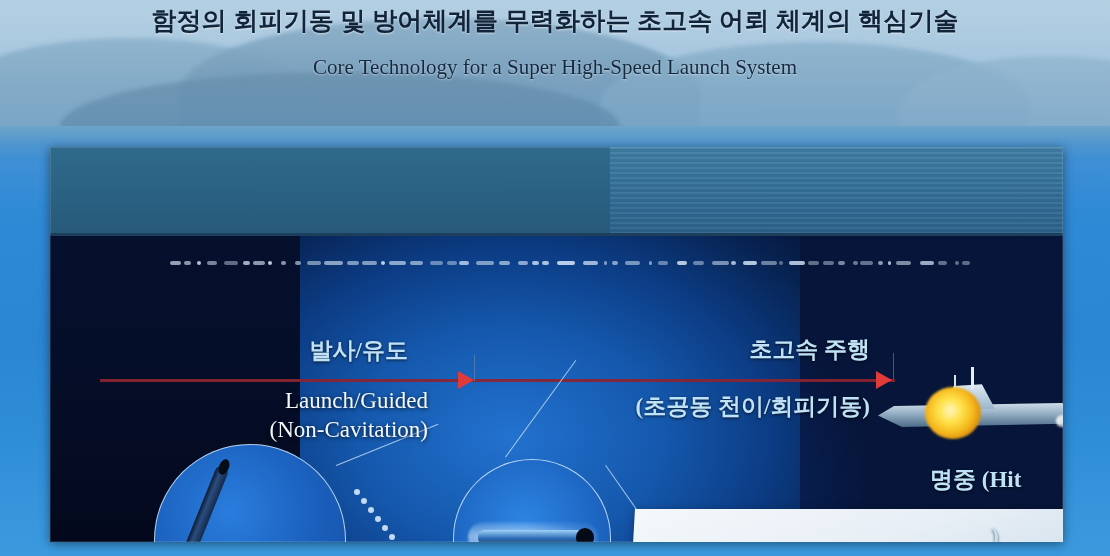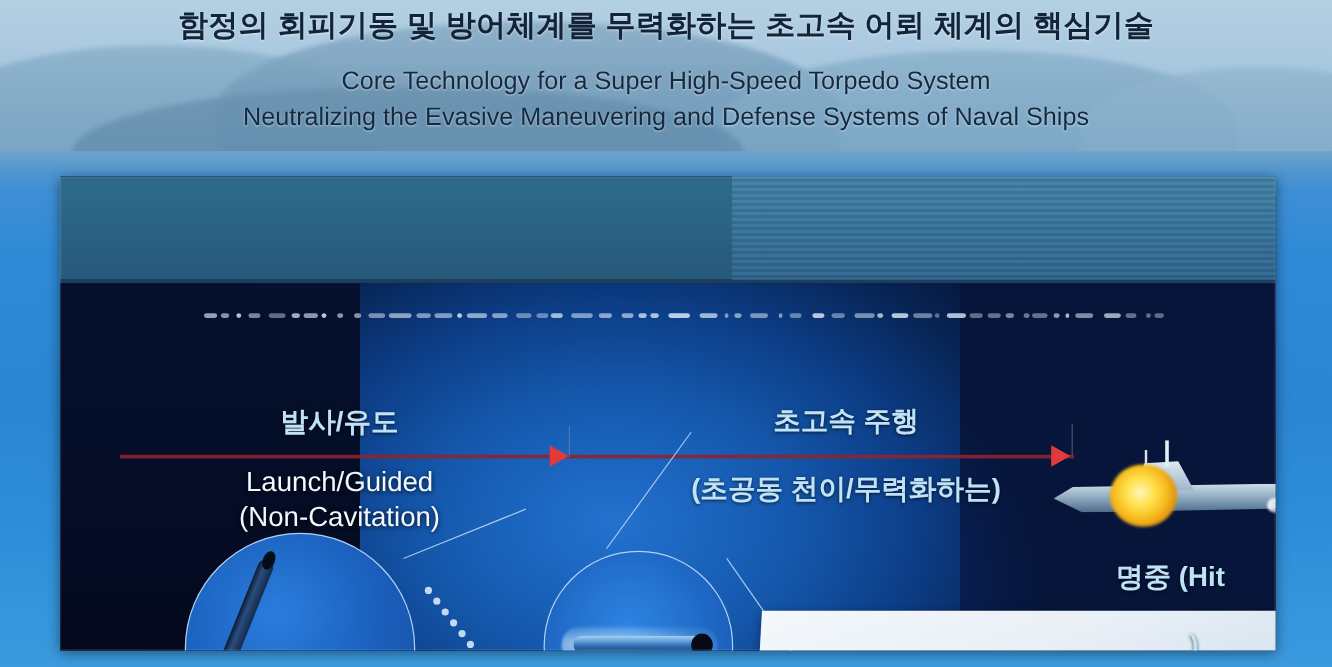--- a/index.html
+++ b/index.html
@@ -1,20 +1,21 @@
 <!DOCTYPE html>
 <html><head>
 <meta charset="utf-8">
 <style>
   html,body{margin:0;padding:0;background:#000;}
   body{font-family:"Liberation Sans","DejaVu Sans",sans-serif;}
 
   #stage{
     position:relative;width:1110px;height:556px;overflow:hidden;
     background:linear-gradient(180deg,#9fc4e0 0%,#79a9d2 10%,#4a93d4 22%,#2f8ad6 38%,#2a85d2 60%,#2f8ed8 80%,#3b9ade 100%);
+    font-family:Liberation Serif, serif;
   }
 
   
   #backdrop{position:absolute;left:0;top:0;width:1110px;height:160px;overflow:hidden;}
   #bd-sky{position:absolute;inset:0;background:linear-gradient(180deg,#b9d2e4 0%,#a6c6de 45%,#8fb9d8 100%);}
   .hill{position:absolute;border-radius:50% 50% 0 0;filter:blur(2px);}
   #bd-haze{position:absolute;left:0;top:0;width:100%;height:100%;
     background:linear-gradient(180deg,rgba(175,205,225,.55) 0%,rgba(150,190,220,.25) 45%,rgba(90,150,200,.35) 100%);}
   #bd-water{position:absolute;left:0;bottom:0;width:100%;height:34px;
     background:linear-gradient(180deg,#6ea4c9 0%,#4e95cf 55%,#3d8ed4 100%);}
@@ -68,21 +69,21 @@
   #trail .seg{position:absolute;top:2px;height:4px;border-radius:3px;background:rgba(225,240,255,.85);}
 
   
   #redline{position:absolute;left:50px;top:232px;width:795px;height:3px;background:#8d2430;opacity:.92;}
   .redarrow{position:absolute;width:0;height:0;border-top:9px solid transparent;border-bottom:9px solid transparent;border-left:16px solid #e03a3a;}
   #redarrow-1{left:408px;top:224px;}
   #redarrow-2{left:826px;top:224px;}
   .tickv{position:absolute;width:1px;height:26px;background:rgba(120,140,170,.55);}
 
   
-  .lbl{position:absolute;text-align:center;line-height:1.24;white-space:pre-line;}
+  .lbl{position:absolute;text-align:right;line-height:1.24;white-space:pre-line;}
   .lbl-ko{color:#bfe2f6;font-weight:bold;font-size:23px;text-shadow:0 1px 3px rgba(0,0,0,.7);}
   .lbl-en{color:#f3f9ff;font-size:23px;text-shadow:0 1px 4px rgba(0,0,0,.85);}
   #lbl-launch-ko{left:108px;top:161px;width:250px;}
   #lbl-launch-en{left:88px;top:240px;width:290px;}
   #lbl-hs-ko{left:490px;top:160px;width:330px;}
   #lbl-hs-en{left:530px;top:281px;width:280px;text-align:center;}
   #lbl-hit-ko{left:880px;top:290px;width:130px;text-align:left;}
 
   
   .mag{position:absolute;border-radius:50%;border:1.5px solid rgba(205,230,250,.85);overflow:hidden;}
@@ -146,22 +147,21 @@
     <div class="hill" style="left:180px;top:18px;width:520px;height:150px;background:#6e95b1;opacity:.9;"></div>
     <div class="hill" style="left:600px;top:42px;width:430px;height:125px;background:#7fa6c0;opacity:.85;"></div>
     <div class="hill" style="left:900px;top:56px;width:300px;height:110px;background:#8db0c8;opacity:.8;"></div>
     <div class="hill" style="left:60px;top:72px;width:560px;height:110px;background:#5c829e;opacity:.75;"></div>
     <div id="bd-haze"></div>
     <div id="bd-water"></div>
   </div>
 
   <div id="title-ko">함정의 회피기동 및 방어체계를 무력화하는 초고속 어뢰 체계의 핵심기술</div>
   <div id="title-en">
-    <div>Core Technology for a Super High-Speed Torpedo System</div>
-    <div>Neutralizing the Evasive Maneuvering and Defense Systems of Naval Ships</div>
+    <div>Core Technology for a Super High-Speed Launch System</div>
   </div>
 
   <div id="panel">
 
     <div id="p-sky"></div>
     <div id="p-sea-far"></div>
     <div id="p-sea-photo"></div>
     <div id="p-horizon"></div>
 
     <div id="p-water"></div>
@@ -269,21 +269,21 @@
     </div>
 
     <div class="lbl lbl-ko" id="lbl-launch-ko">
       <div>발사/유도</div>
     </div>
     <div class="lbl lbl-en" id="lbl-launch-en">Launch/Guided
 (Non-Cavitation)</div>
 
     <div class="lbl lbl-ko" id="lbl-hs-ko">
       <div>초고속 주행</div>
-      <div>(초공동 천이/무력화하는)</div>
+      <div>(초공동 천이/회피기동)</div>
     </div>
 
     <div class="lbl lbl-ko" id="lbl-hit-ko">
       <div>명중 (Hit</div>
       <div style="text-align:center;">)</div>
     </div>
 
   </div>
   <div id="panel-frame"></div>
 

